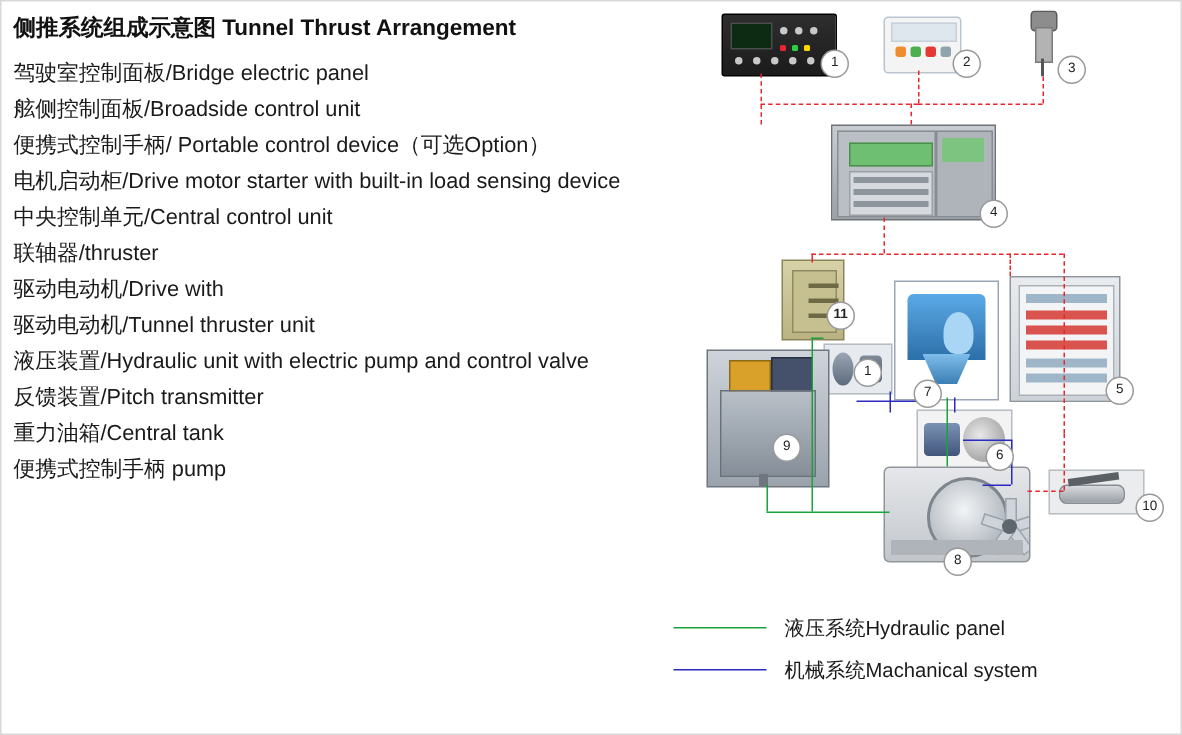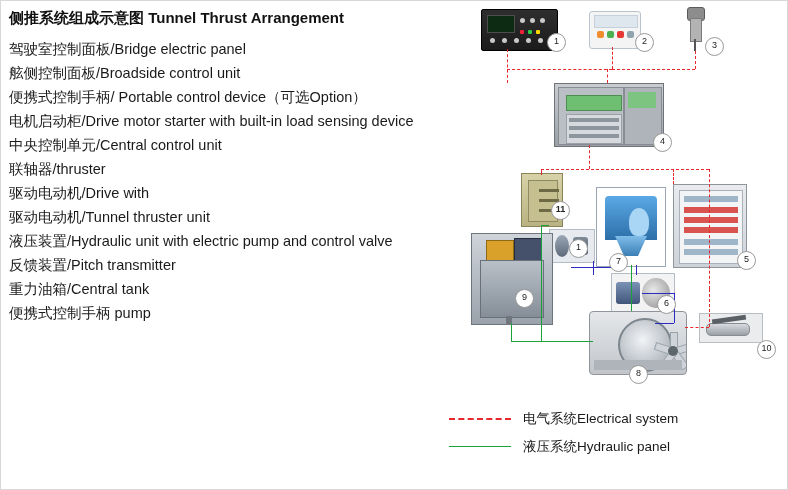--- a/index.html
+++ b/index.html
@@ -404,29 +404,29 @@
 
     <div class="badge" style="left:106px; top:32px;">1</div>
     <div class="badge" style="left:194px; top:32px;">2</div>
     <div class="badge" style="left:264px; top:36px;">3</div>
     <div class="badge" style="left:212px; top:132px;">4</div>
     <div class="badge" style="left:296px; top:250px;">5</div>
     <div class="badge" style="left:216px; top:294px;">6</div>
     <div class="badge" style="left:168px; top:252px;">7</div>
     <div class="badge" style="left:188px; top:364px;">8</div>
     <div class="badge" style="left:74px;  top:288px;">9</div>
-    <div class="badge" style="left:316px; top:339px;">10</div>
+    <div class="badge" style="left:316px; top:328px;">10</div>
     <div class="badge" style="left:110px; top:200px;font-weight:bold;">11</div>
     <div class="badge" style="left:128px; top:238px;">1</div>
   </div>
 
   <div id="key">
     <div class="key-row">
-      <span class="key-swatch sw-e"></span>
-      <span class="key-label">电气系统Electrical system</span>
-    </div>
-    <div class="key-row">
       <span class="key-swatch sw-h"></span>
       <span class="key-label">液压系统Hydraulic panel</span>
     </div>
+    <div class="key-row">
+      <span class="key-swatch sw-m"></span>
+      <span class="key-label">机械系统Machanical system</span>
+    </div>
   </div>
 
 </div>
 
 </body></html>

